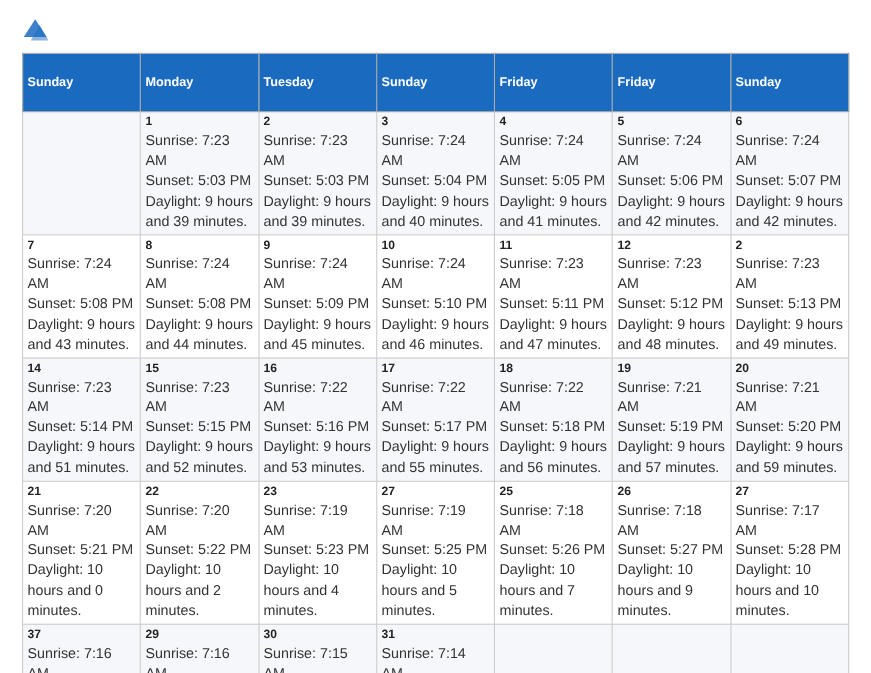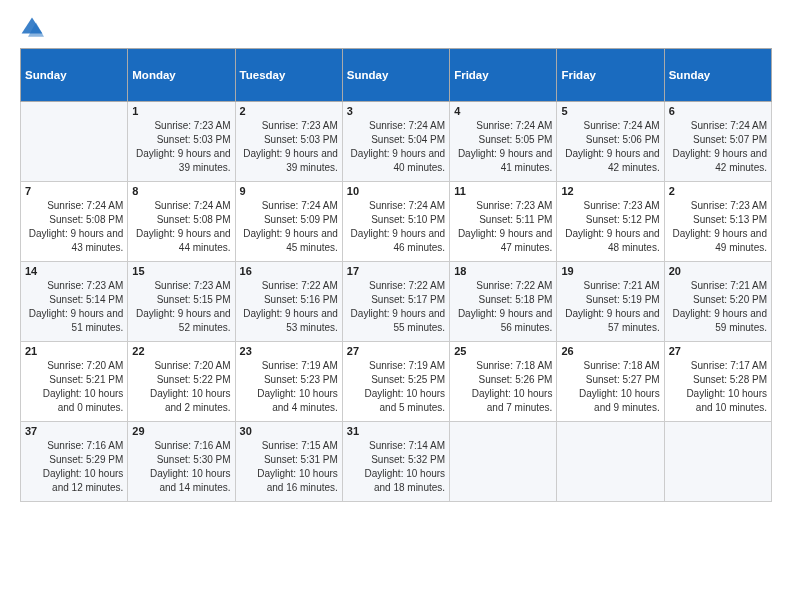--- a/index.html
+++ b/index.html
@@ -81,24 +81,23 @@
       background-color: #fff;
     }
     .day-num {
       font-size: 11px;
       font-weight: bold;
       color: #222;
       display: block;
       margin-bottom: 2px;
     }
     .cell-text {
-      font-size: 10px;
+      font-size: 13px;
       color: #333;
       line-height: 1.4;
-      text-align: right;
     }
   </style>
 </head>
 <body>
 
 <div class="page">
   <div class="header">
     <div class="logo">
       <svg class="logo-icon" viewBox="0 0 30 30" xmlns="http://www.w3.org/2000/svg">
         <polygon points="15,2 28,22 2,22" fill="#1a6bbf" opacity="0.85"></polygon>

